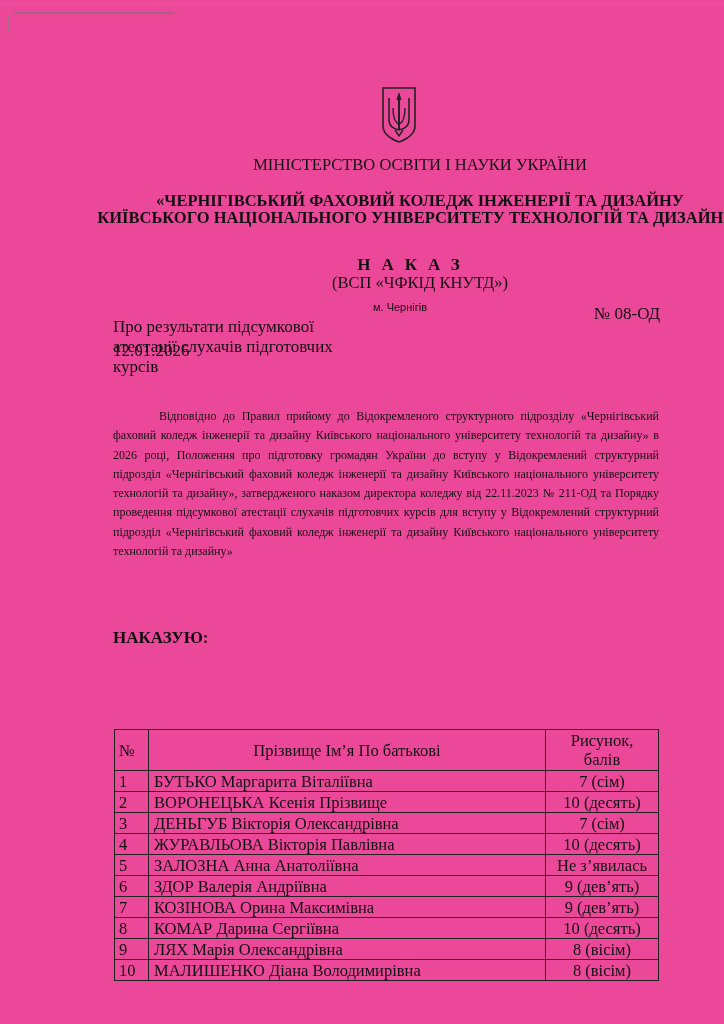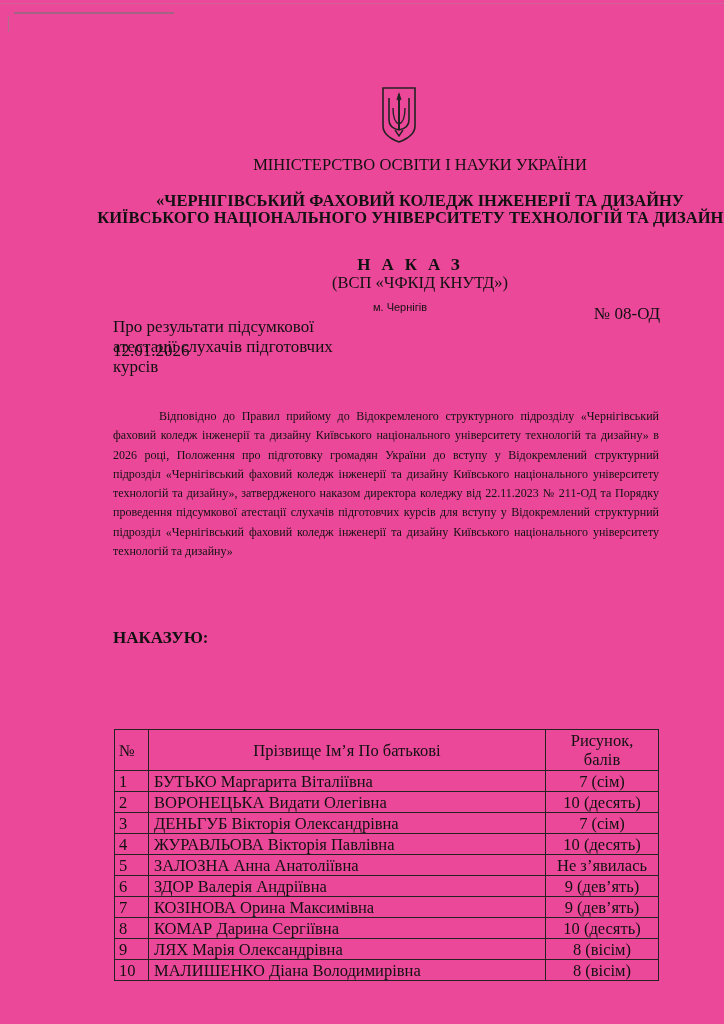--- a/index.html
+++ b/index.html
@@ -83,21 +83,21 @@
       </tr>
     </thead>
     <tbody>
       <tr>
         <td class="c-no">1</td>
         <td class="c-name">БУТЬКО Маргарита Віталіївна</td>
         <td class="c-score">7 (сім)</td>
       </tr>
       <tr>
         <td class="c-no">2</td>
-        <td class="c-name">ВОРОНЕЦЬКА Видати Олегівна</td>
+        <td class="c-name">ВОРОНЕЦЬКА Ксенія Прізвище</td>
         <td class="c-score">10 (десять)</td>
       </tr>
       <tr>
         <td class="c-no">3</td>
         <td class="c-name">ДЕНЬГУБ Вікторія Олександрівна</td>
         <td class="c-score">7 (сім)</td>
       </tr>
       <tr>
         <td class="c-no">4</td>
         <td class="c-name">ЖУРАВЛЬОВА Вікторія Павлівна</td>

